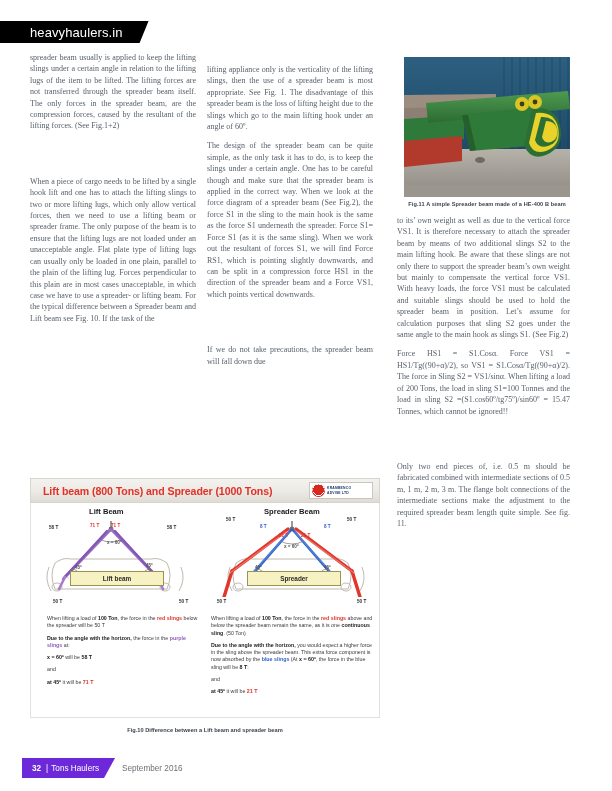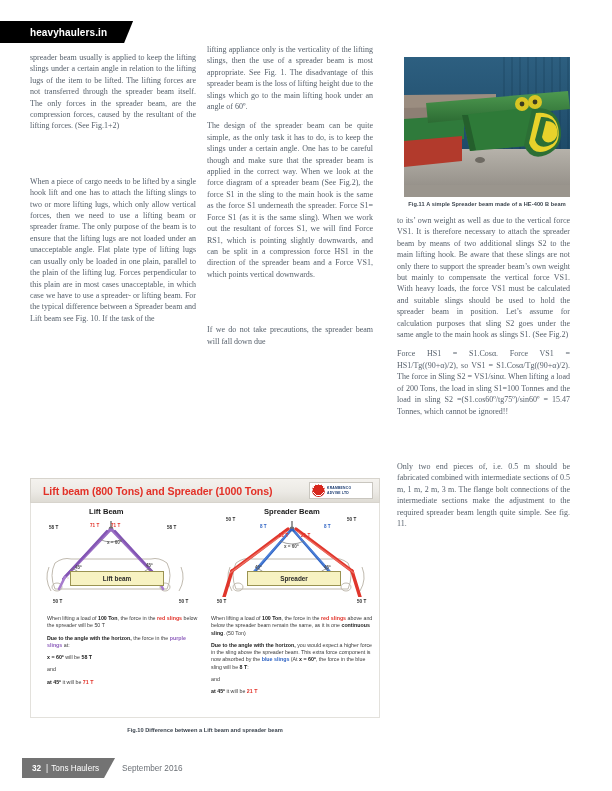--- a/index.html
+++ b/index.html
@@ -24,22 +24,22 @@
     height: 22px;
     background: #000000;
     padding: 0 26px 0 30px;
     display: flex;
     align-items: center;
     
     clip-path: polygon(0 0, 100% 0, calc(100% - 9px) 100%, 0 100%);
   }
   .masthead-text {
     color: #ffffff;
-    font-size: 10px;
-    font-weight: bold;
+    font-size: 13px;
+    font-weight: normal;
     letter-spacing: 0.1px;
   }
 
   
   .page {
     position: absolute;
     left: 0; top: 0; right: 0; bottom: 0;
   }
 
   .col {
@@ -47,21 +47,21 @@
     font-size: 8.0px;
     line-height: 11.4px;
     text-align: justify;
     color: #57616c;
     font-family: Liberation Serif, serif;
   }
   .col p { margin: 0 0 8px 0; }
   .col p:last-child { margin-bottom: 0; margin-top: 44px; }
 
   .col-left  { left: 30px;  top: 52px; width: 166px; }
-  .col-mid   { left: 207px; top: 44px; width: 166px; }
+  .col-mid   { left: 207px; top: 64px; width: 166px; }
   .col-right { left: 397px; top: 215px; width: 173px; }
 
   h2.subhead {
     font-size: 9.2px;
     font-weight: bold;
     color: #33383e;
     margin: 10px 0 8px 0;
     line-height: 12px;
     text-align: left;
   }
@@ -201,21 +201,21 @@
   
   .footer {
     position: absolute;
     left: 22px;
     top: 758px;
     height: 20px;
     display: flex;
     align-items: stretch;
   }
   .footer-tab {
-    background: #737373;
+    background: #6d28d9;
     color: #ffffff;
     font-size: 8.2px;
     display: flex;
     align-items: center;
     padding: 0 16px 0 10px;
     clip-path: polygon(0 0, 100% 0, calc(100% - 11px) 100%, 0 100%);
     font-weight: normal;
   }
   .footer-tab b { font-weight: bold; margin-right: 2px; }
   .footer-date {

